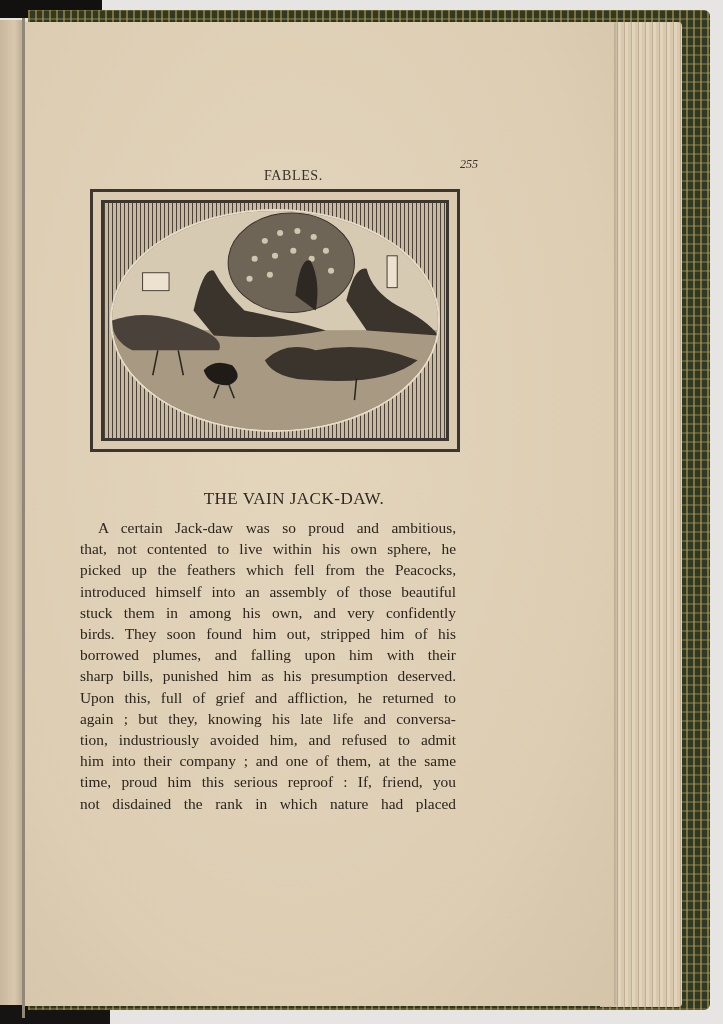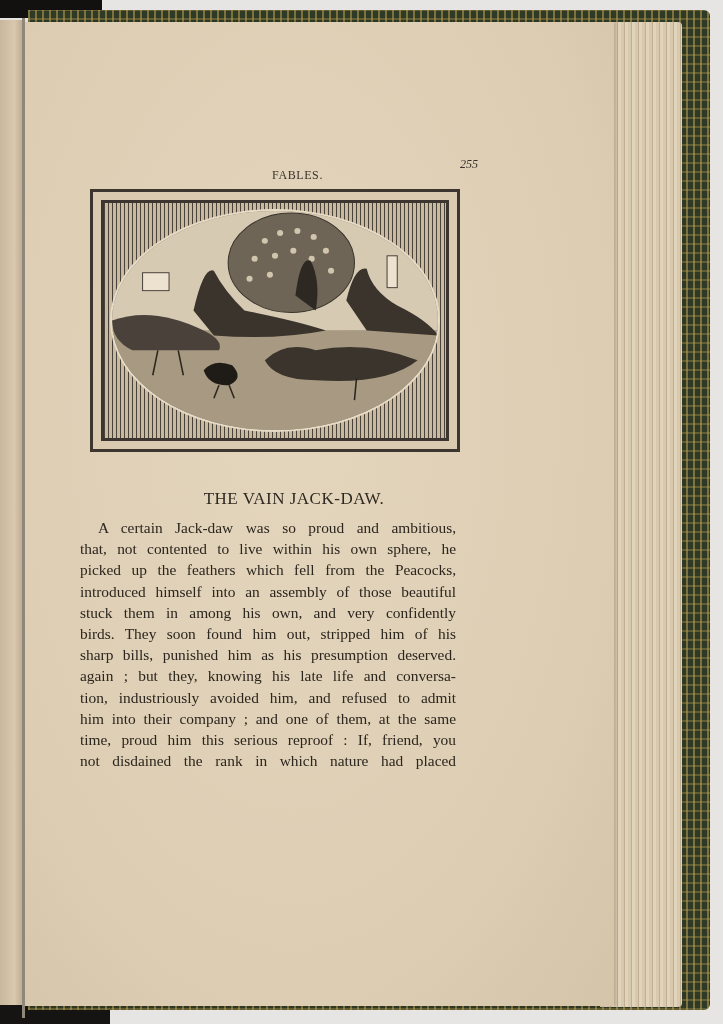--- a/index.html
+++ b/index.html
@@ -29,21 +29,21 @@
       repeating-linear-gradient(90deg, #d8c8ad 0 3px, #bfae93 3px 4px, #e2d4bb 4px 7px);
     border-radius:0 4px 4px 0;
   }
   .page {
     position:absolute; left:24px; top:22px; width:590px; height:984px;
     background:#e0d1b8;
     background-image:radial-gradient(ellipse at 45% 40%, #e4d6bd 0%, #dccdb3 70%, #d4c4a8 100%);
     box-shadow: 2px 0 3px rgba(0,0,0,0.15);
   }
   .header-left, .header-right { position:absolute; color:#3a3228; }
-  .header-left { left:248px; top:146px; font-size:12px; letter-spacing:0.6px; }
+  .header-left { left:240px; top:146px; font-size:14px; letter-spacing:0.6px; }
   .header-right { left:436px; top:135px; font-size:12px; font-style:italic; }
   .illus {
     position:absolute; left:90px; top:189px; width:370px; height:263px;
     border:3px solid #3d3630; box-sizing:border-box; background:#d9cab0;
   }
   .illus-inner {
     position:absolute; left:8px; top:8px; right:8px; bottom:8px;
     border:3px solid #3d3630;
     background:repeating-linear-gradient(90deg,#4a433b 0 1px,#c9b99e 1px 4px);
   }
@@ -121,21 +121,23 @@
 
   <div class="title">THE VAIN JACK-DAW.</div>
 
   <div class="body-text" style="left:56px; top:495px;">
     <span class="line indent">A certain Jack-daw was so proud and ambitious,</span>
     <span class="line">that, not contented to live within his own sphere, he</span>
     <span class="line">picked up the feathers which fell from the Peacocks,</span>
     <span class="line">introduced himself into an assembly of those beautiful</span>
     <span class="line">stuck them in among his own, and very confidently</span>
     <span class="line">birds.  They soon found him out, stripped him of his</span>
+    <span class="line">borrowed plumes, and falling upon him with their</span>
     <span class="line">sharp bills, punished him as his presumption deserved.</span>
+    <span class="line">Upon this, full of grief and affliction, he returned to</span>
     <span class="line">again ; but they, knowing his late life and conversa-</span>
     <span class="line">tion, industriously avoided him, and refused to admit</span>
     <span class="line">him into their company ; and one of them, at the same</span>
     <span class="line">time, proud him this serious reproof :  If, friend, you</span>
     <span class="line" style="text-align-last:justify;">not disdained the rank in which nature had placed</span>
   </div>
 </div>
 
 <div class="gutter-line"></div>
 

